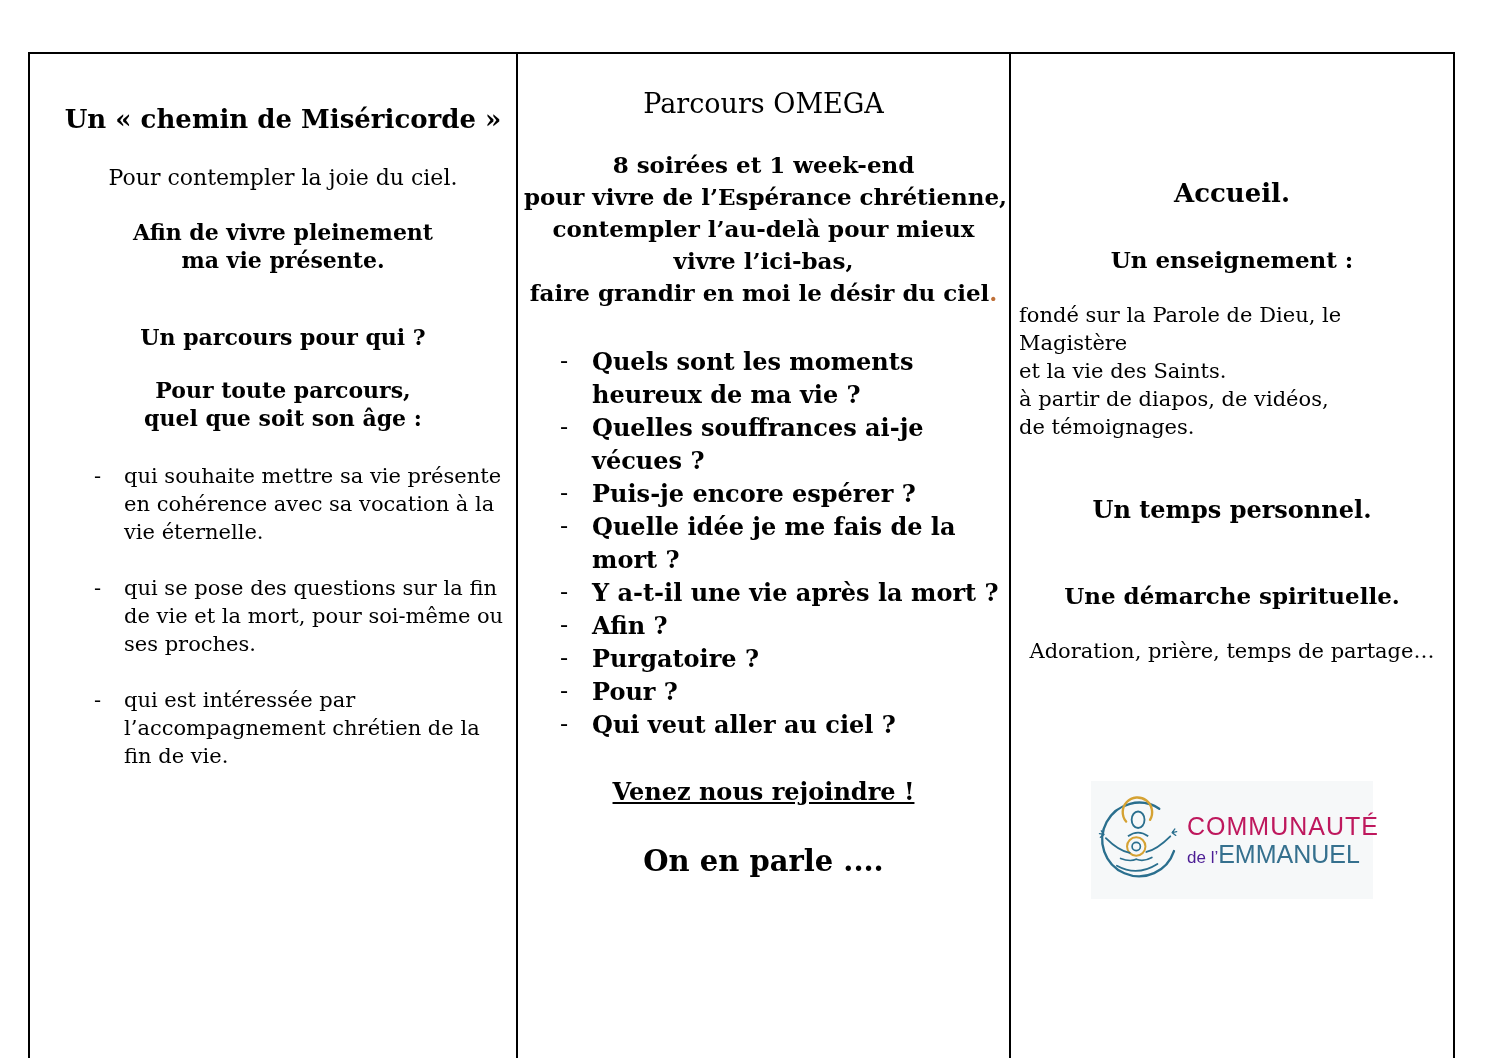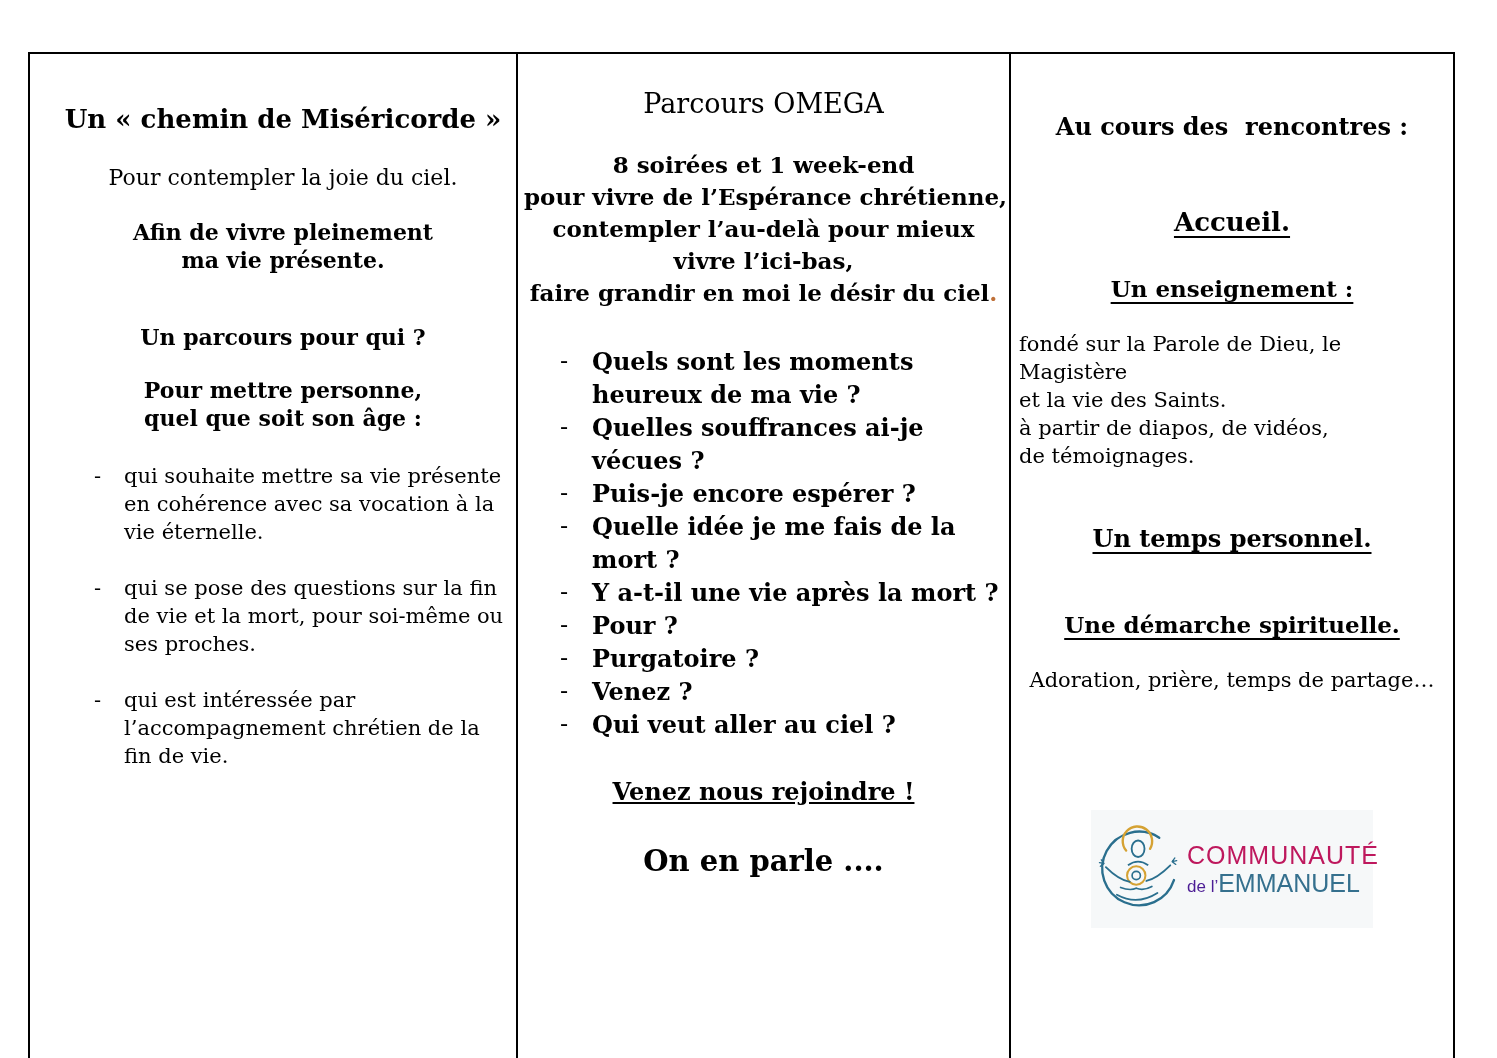--- a/index.html
+++ b/index.html
@@ -52,21 +52,21 @@
 
   
   .col-right { padding: 58px 8px 0 8px; }
   .r-title { font-size: 24px; font-weight: bold; text-align: center; white-space: pre-wrap; }
   .r-accueil { margin-top: 66px; font-size: 26px; font-weight: bold; text-align: center; }
   .r-enseignement { margin-top: 38px; font-size: 23px; font-weight: bold; text-align: center; }
   .r-body { margin-top: 28px; font-size: 21px; line-height: 28px; text-align: left; }
   .r-temps { margin-top: 54px; font-size: 24px; font-weight: bold; text-align: center; }
   .r-demarche { margin-top: 58px; font-size: 23px; font-weight: bold; text-align: center; }
   .r-adoration { margin-top: 30px; font-size: 21px; text-align: center; }
-  .u { text-decoration: underline; text-decoration-thickness: 2px; text-underline-offset: 5px; }
+  .u { text-decoration-thickness: 2px; text-underline-offset: 5px; }
 
   
   .logo-block {
     margin: 118px auto 0 auto;
     width: 282px; height: 118px;
     background: #f6f8f9;
     display: flex; align-items: center; justify-content: flex-start;
     font-family: "Liberation Sans", sans-serif;
   }
   .logo-emblem { width: 92px; height: 104px; flex: 0 0 92px; margin-left: 2px; }
@@ -89,21 +89,21 @@
       </div>
 
       <div class="l-goal">
         <div>Afin de vivre pleinement</div>
         <div>ma vie présente.</div>
       </div>
 
       <div class="l-question">Un parcours pour qui ?</div>
 
       <div class="l-audience">
-        <div>Pour mettre personne,</div>
+        <div>Pour toute parcours,</div>
         <div>quel que soit son âge :</div>
       </div>
 
       <div class="l-bullets">
         <div class="bullet-row">
           <span class="dash">-</span>
           <span class="bullet-text">qui souhaite mettre sa vie présente en cohérence avec sa vocation à la vie éternelle.</span>
         </div>
         <div class="bullet-row">
           <span class="dash">-</span>
@@ -143,42 +143,41 @@
         <div class="bullet-row">
           <span class="dash">-</span>
           <span class="bullet-text">Quelle idée je me fais de la mort ?</span>
         </div>
         <div class="bullet-row">
           <span class="dash">-</span>
           <span class="bullet-text">Y a-t-il une vie après la mort ?</span>
         </div>
         <div class="bullet-row">
           <span class="dash">-</span>
+          <span class="bullet-text">Afin ?</span>
+        </div>
+        <div class="bullet-row">
+          <span class="dash">-</span>
+          <span class="bullet-text">Purgatoire ?</span>
+        </div>
+        <div class="bullet-row">
+          <span class="dash">-</span>
           <span class="bullet-text">Pour ?</span>
-        </div>
-        <div class="bullet-row">
-          <span class="dash">-</span>
-          <span class="bullet-text">Purgatoire ?</span>
-        </div>
-        <div class="bullet-row">
-          <span class="dash">-</span>
-          <span class="bullet-text">Venez ?</span>
         </div>
         <div class="bullet-row">
           <span class="dash">-</span>
           <span class="bullet-text">Qui veut aller au ciel ?</span>
         </div>
       </div>
 
       <div class="m-invite">Venez nous rejoindre !</div>
       <div class="m-closing">On en parle ....</div>
     </div>
 
     <div class="col col-right">
-      <div class="r-title">Au cours des  rencontres :</div>
 
       <div class="r-accueil"><span class="u">Accueil.</span></div>
 
       <div class="r-enseignement"><span class="u">Un enseignement :</span></div>
 
       <div class="r-body">
         <div>fondé sur la Parole de Dieu, le Magistère</div>
         <div>et la vie des Saints.</div>
         <div>à partir de diapos, de vidéos,</div>
         <div>de témoignages.</div>

